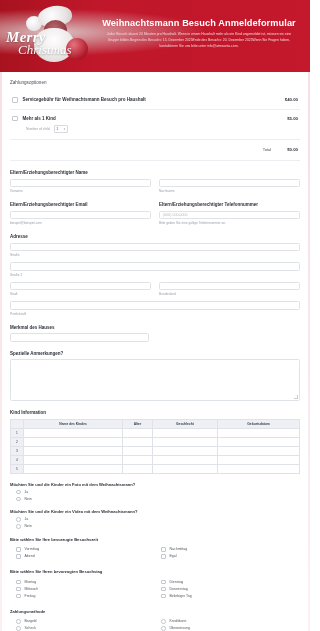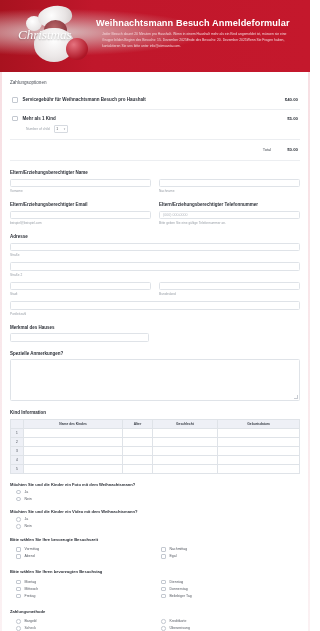--- a/index.html
+++ b/index.html
@@ -75,20 +75,21 @@
     font-family: "Liberation Serif", serif;
     font-style: italic;
     font-size: 13px;
     margin-top:-2px;
     margin-left:12px;
     opacity:.95;
   }
   .header-copy {
     position:absolute;
     left:96px; right:8px; top:18px;
+    text-align:center;
     color:#fff;
   }
   .header-title {
     font-size: 9.2px;
     font-weight: bold;
     letter-spacing: .1px;
     margin-bottom: 4px;
   }
   .header-sub {
     font-size: 3.4px;
@@ -219,20 +220,21 @@
 
     <div class="santa">
       <div class="pom"></div>
       <div class="hat"></div>
       <div class="face"></div>
       <div class="beard"></div>
       <div class="ball"></div>
     </div>
 
     <div class="logo-text">
+      <div class="logo-merry">Merry</div>
       <div class="logo-christmas">Christmas</div>
     </div>
 
     <div class="header-copy">
       <div class="header-title">Weihnachtsmann Besuch Anmeldeformular</div>
       <div class="header-sub">Jeder Besuch dauert 20 Minuten pro Haushalt. Wenn in einem Haushalt mehr als ein Kind angemeldet ist, müssen sie eine Gruppe bilden.Beginn des Besuchs: 15. Dezember 2025Ende des Besuchs: 20. Dezember 2025Wenn Sie Fragen haben, kontaktieren Sie uns bitte unter info@atmsanta.com.</div>
     </div>
   </div>
 
   <div class="form-body">

